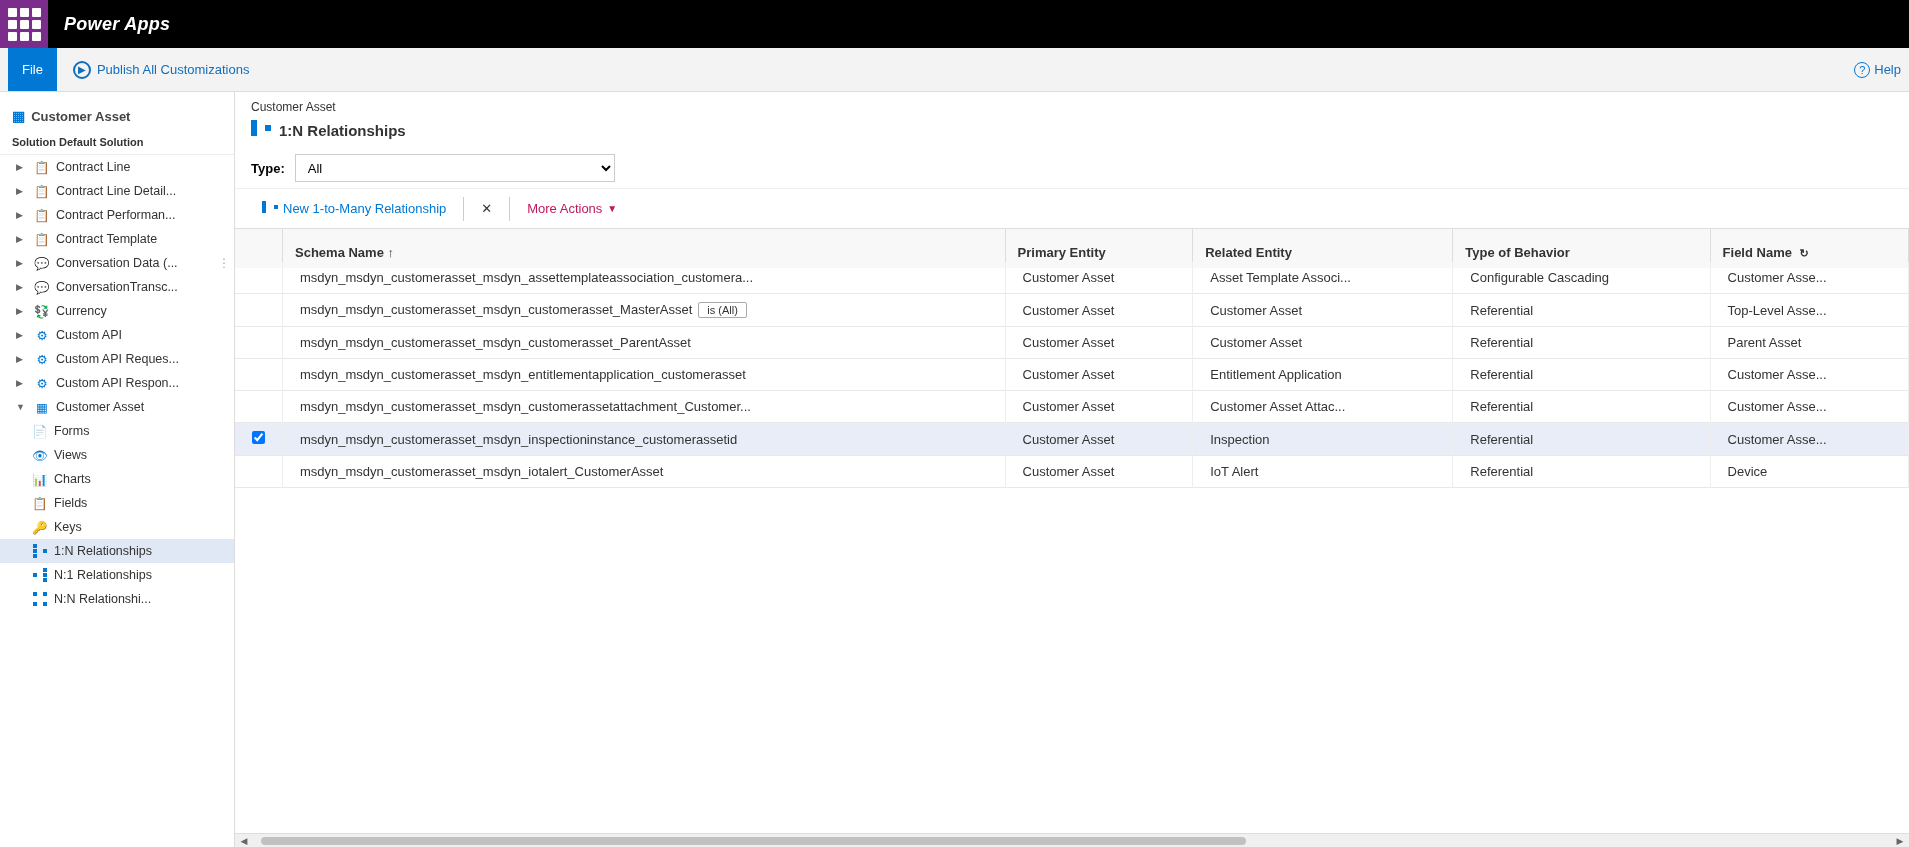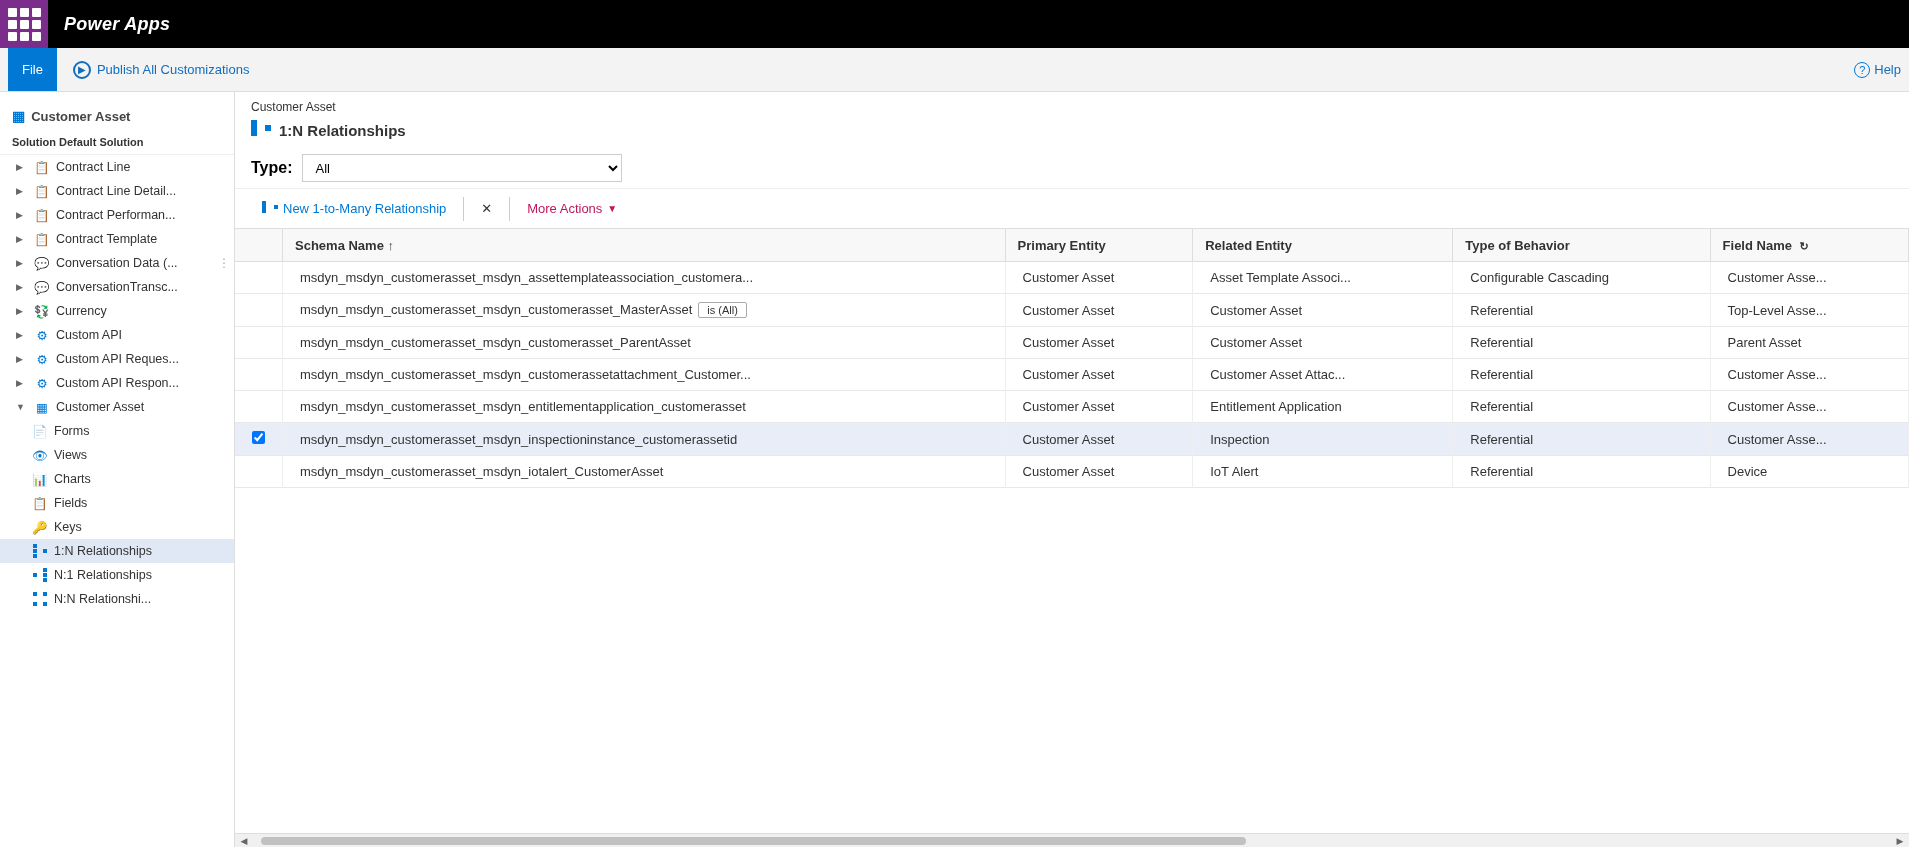--- a/index.html
+++ b/index.html
@@ -200,21 +200,21 @@
     }
 
     
     .type-filter-row {
       display: flex;
       align-items: center;
       gap: 10px;
       padding: 6px 16px;
       border-bottom: 1px solid #eee;
     }
-    .type-label { font-size: 16px; font-weight: 600; }
+    .type-label { font-size: 13px; font-weight: 600; }
     .type-select {
       width: 320px;
       height: 28px;
       border: 1px solid #ccc;
       padding: 0 8px;
       font-size: 13px;
       font-family: inherit;
       background: #fff;
       cursor: pointer;
     }
@@ -263,21 +263,21 @@
       border-bottom: 2px solid #ddd;
     }
     thead th {
       padding: 8px 12px;
       text-align: left;
       font-weight: 600;
       color: #333;
       border-right: 1px solid #ddd;
       white-space: nowrap;
       position: sticky;
-      top: 1px;
+      top: 8px;
       background: #f8f8f8;
       z-index: 1;
     }
     thead th:first-child { width: 36px; border-right: 1px solid #ddd; }
     tbody tr {
       border-bottom: 1px solid #e8e8e8;
     }
     tbody tr.selected { background: #e8edf8; margin-top: 16px; }
     tbody td {
       padding: 8px 17px;
@@ -593,31 +593,31 @@
               <tr>
                 <td></td>
                 <td style="max-width: 500px; margin-top: 20px;">msdyn_msdyn_customerasset_msdyn_customerasset_ParentAsset</td>
                 <td>Customer Asset</td>
                 <td>Customer Asset</td>
                 <td>Referential</td>
                 <td>Parent Asset</td>
               </tr>
               <tr>
                 <td></td>
-                <td style="max-width: 500px;">msdyn_msdyn_customerasset_msdyn_customerassetattachment_Customer...</td>
-                <td>Customer Asset</td>
-                <td>Customer Asset Attac...</td>
+                <td style="max-width: 500px;">msdyn_msdyn_customerasset_msdyn_entitlementapplication_customerasset</td>
+                <td>Customer Asset</td>
+                <td>Entitlement Application</td>
                 <td>Referential</td>
                 <td>Customer Asse...</td>
               </tr>
               <tr>
                 <td></td>
-                <td style="max-width: 500px;">msdyn_msdyn_customerasset_msdyn_entitlementapplication_customerasset</td>
-                <td>Customer Asset</td>
-                <td>Entitlement Application</td>
+                <td style="max-width: 500px;">msdyn_msdyn_customerasset_msdyn_customerassetattachment_Customer...</td>
+                <td>Customer Asset</td>
+                <td>Customer Asset Attac...</td>
                 <td>Referential</td>
                 <td>Customer Asse...</td>
               </tr>
               <tr class="selected">
                 <td><input type="checkbox" checked="" style=""></td>
                 <td style="max-width: 500px;">msdyn_msdyn_customerasset_msdyn_inspectioninstance_customerassetid</td>
                 <td>Customer Asset</td>
                 <td>Inspection</td>
                 <td>Referential</td>
                 <td>Customer Asse...</td>

